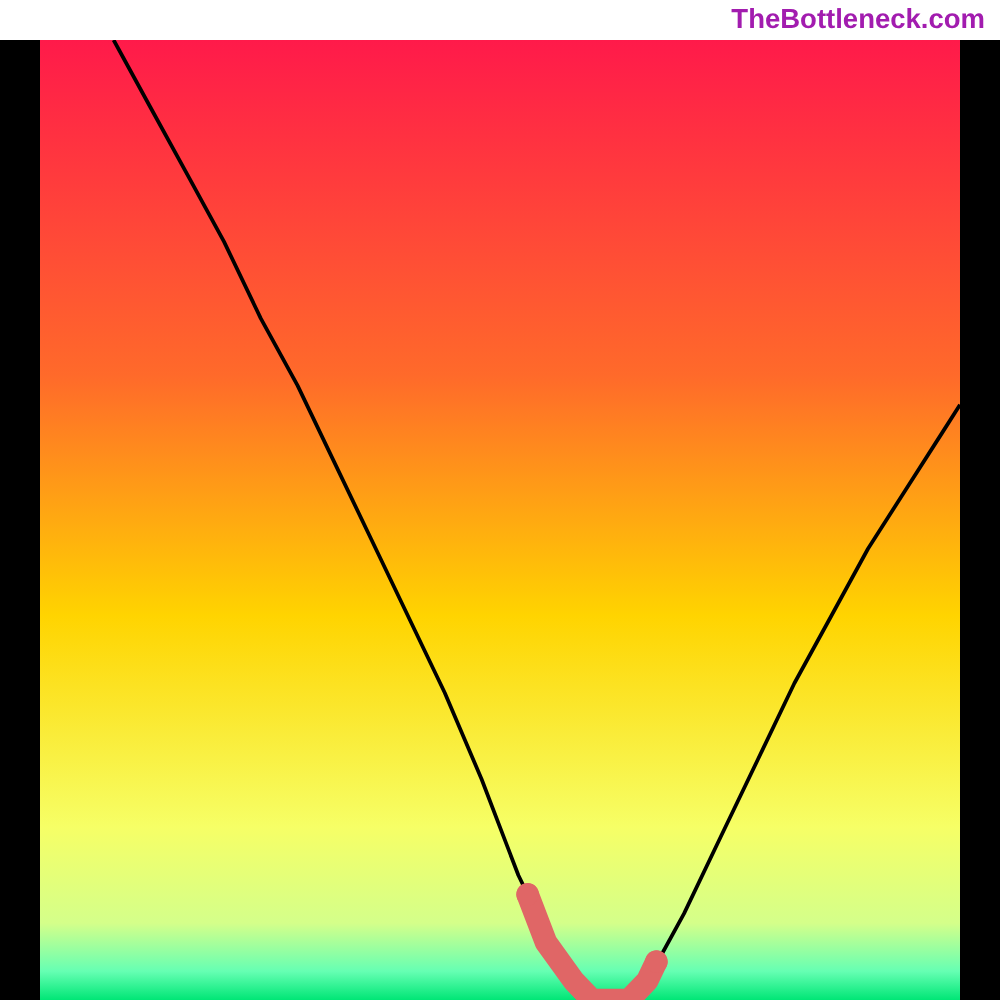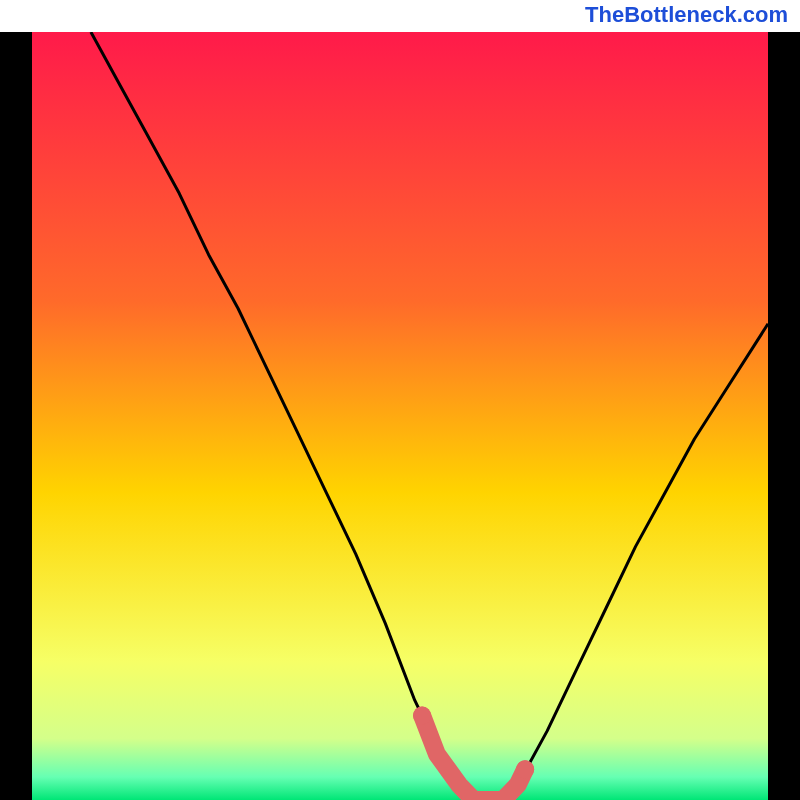--- a/index.html
+++ b/index.html
@@ -10,21 +10,21 @@
     background: #ffffff;
     font-family: Arial, sans-serif;
     overflow: hidden;
   }
   .watermark {
     position: absolute;
     top: 2px;
     right: 12px;
     font-size: 22px;
     font-weight: 600;
-    color: #1d4ed8;
+    color: #a21caf;
     font-family: Arial, Helvetica, sans-serif;
     z-index: 10;
   }
   .chart-wrap {
     position: absolute;
     top: 32px;
     left: 0;
     width: 800px;
     height: 768px;
   }

